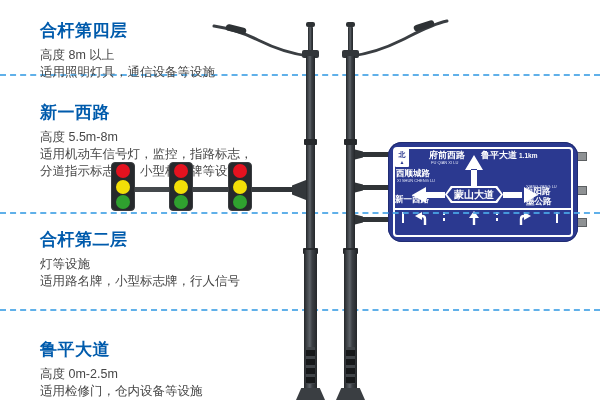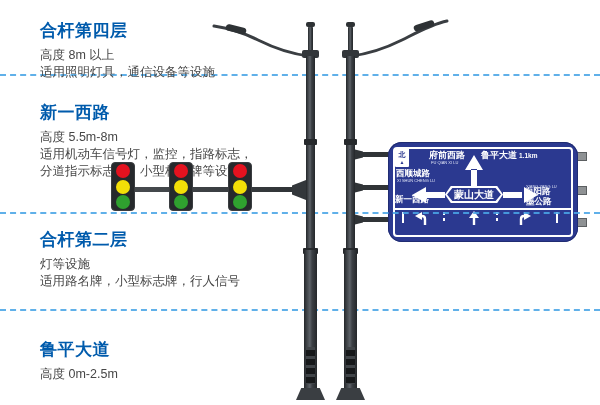--- a/index.html
+++ b/index.html
@@ -100,20 +100,21 @@
 
   <section class="layer" style="top:221px">
     <h2>合杆第二层</h2>
     <p>灯等设施</p>
     <p>适用路名牌，小型标志牌，行人信号</p>
   </section>
 
   <section class="layer" style="top:331px">
     <h2>鲁平大道</h2>
     <p>高度 0m-2.5m</p>
+    <p>适用检修门，仓内设备等设施</p>
   </section>
 
   <svg class="arms" width="600" height="80" viewBox="0 0 600 80">
     <path class="arm" d="M309 56 C292 54 274 48 258 40 C244 33 228 28 214 26"></path>
     <path class="lampseg" d="M243 31 L229 27.5"></path>
     <path class="arm" d="M351 56 C368 54 386 48 402 40 C416 33 432 24 447 21"></path>
     <path class="lampseg" d="M417 28 L431 23.5"></path>
   </svg>
 
   <div class="pole-part tube tip" style="left:308px"></div>

